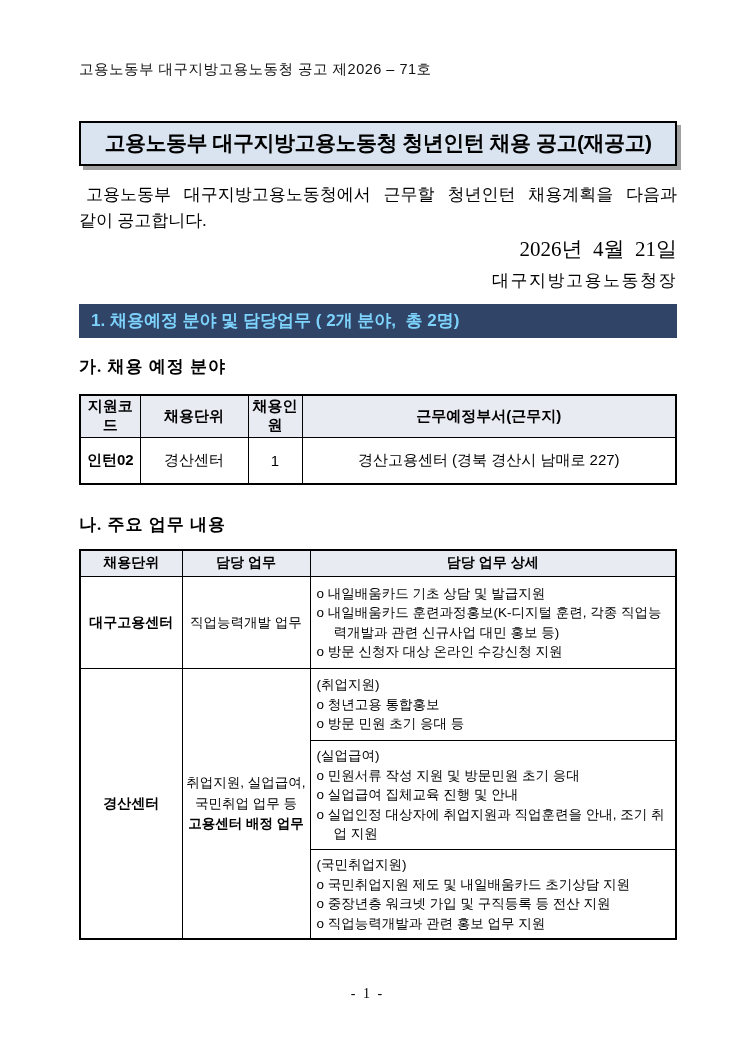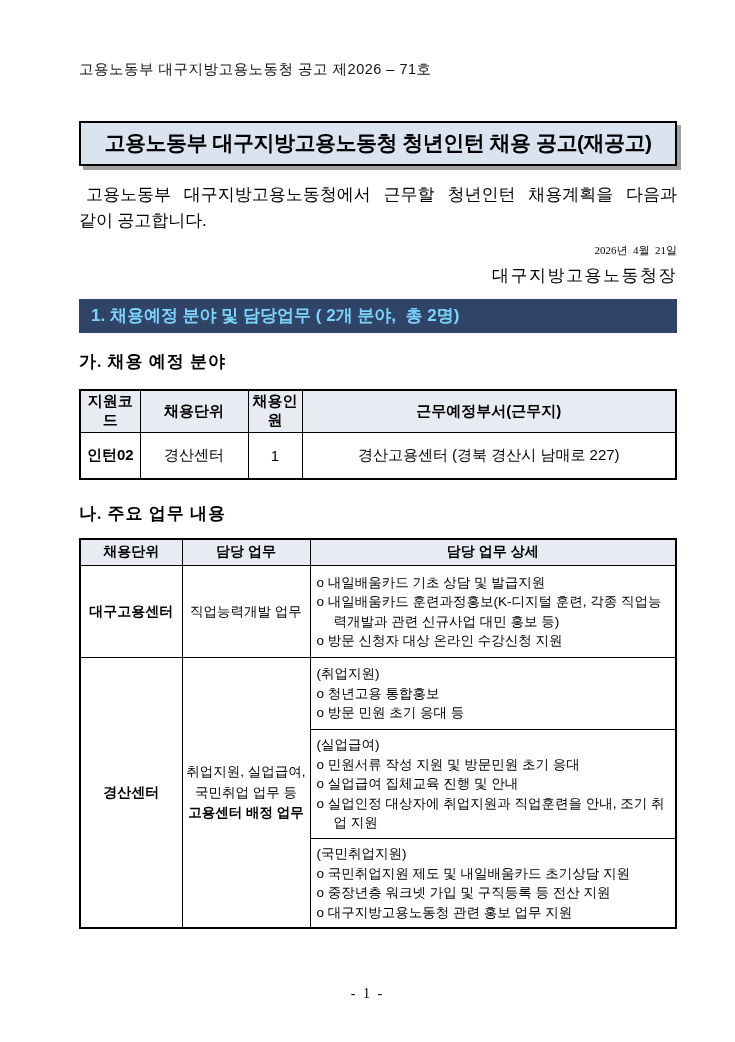--- a/index.html
+++ b/index.html
@@ -44,23 +44,22 @@
     font-size: 17px;
     line-height: 1.55;
   }
   .intro-line1 {
     padding-left: 7px;
     text-align: justify;
     text-align-last: justify;
   }
   .intro-line2 { text-align: left; }
   .date-line {
-    margin-top: 8px;
     text-align: right;
-    font-size: 11px;
+    font-size: 21px;
     white-space: pre;
   }
   .signer-line {
     margin-top: 6px;
     text-align: right;
     font-size: 17px;
     letter-spacing: 1.5px;
   }
   .section-bar {
     margin-top: 12px;
@@ -71,21 +70,21 @@
     font-size: 17px;
     padding: 5px 12px 6px 12px;
     white-space: pre;
   }
   .sub-heading {
     margin-top: 17px;
     font-weight: bold;
     font-size: 17px;
     letter-spacing: 1px;
   }
-  .sub-heading.b { margin-top: 22px; }
+  .sub-heading.b { margin-top: 28px; }
   table {
     margin-top: 16px;
     width: 100%;
     border-collapse: collapse;
     border: 2px solid var(--border-color, #000);
     font-family: "Liberation Sans", sans-serif;
     padding-left: 46px;
   }
   th, td { border: 1px solid var(--border-color, #000); }
   .t1 th {
@@ -238,21 +237,21 @@
             <div class="bullet">o  민원서류 작성 지원 및 방문민원 초기 응대</div>
             <div class="bullet">o  실업급여 집체교육 진행 및 안내</div>
             <div class="bullet">o  실업인정 대상자에 취업지원과 직업훈련을 안내, 조기 취업 지원</div>
           </td>
         </tr>
         <tr>
           <td class="detail-cell cell-group-2">
             <div class="group-label">(국민취업지원)</div>
             <div class="bullet">o  국민취업지원 제도 및 내일배움카드 초기상담 지원</div>
             <div class="bullet">o  중장년층 워크넷 가입 및 구직등록 등 전산 지원</div>
-            <div class="bullet">o  대구지방고용노동청 관련 홍보 업무 지원</div>
+            <div class="bullet">o  직업능력개발과 관련 홍보 업무 지원</div>
           </td>
         </tr>
       </tbody>
     </table>
 
   </div>
 
   <div class="page-number">- 1 -</div>
 </div>
 

